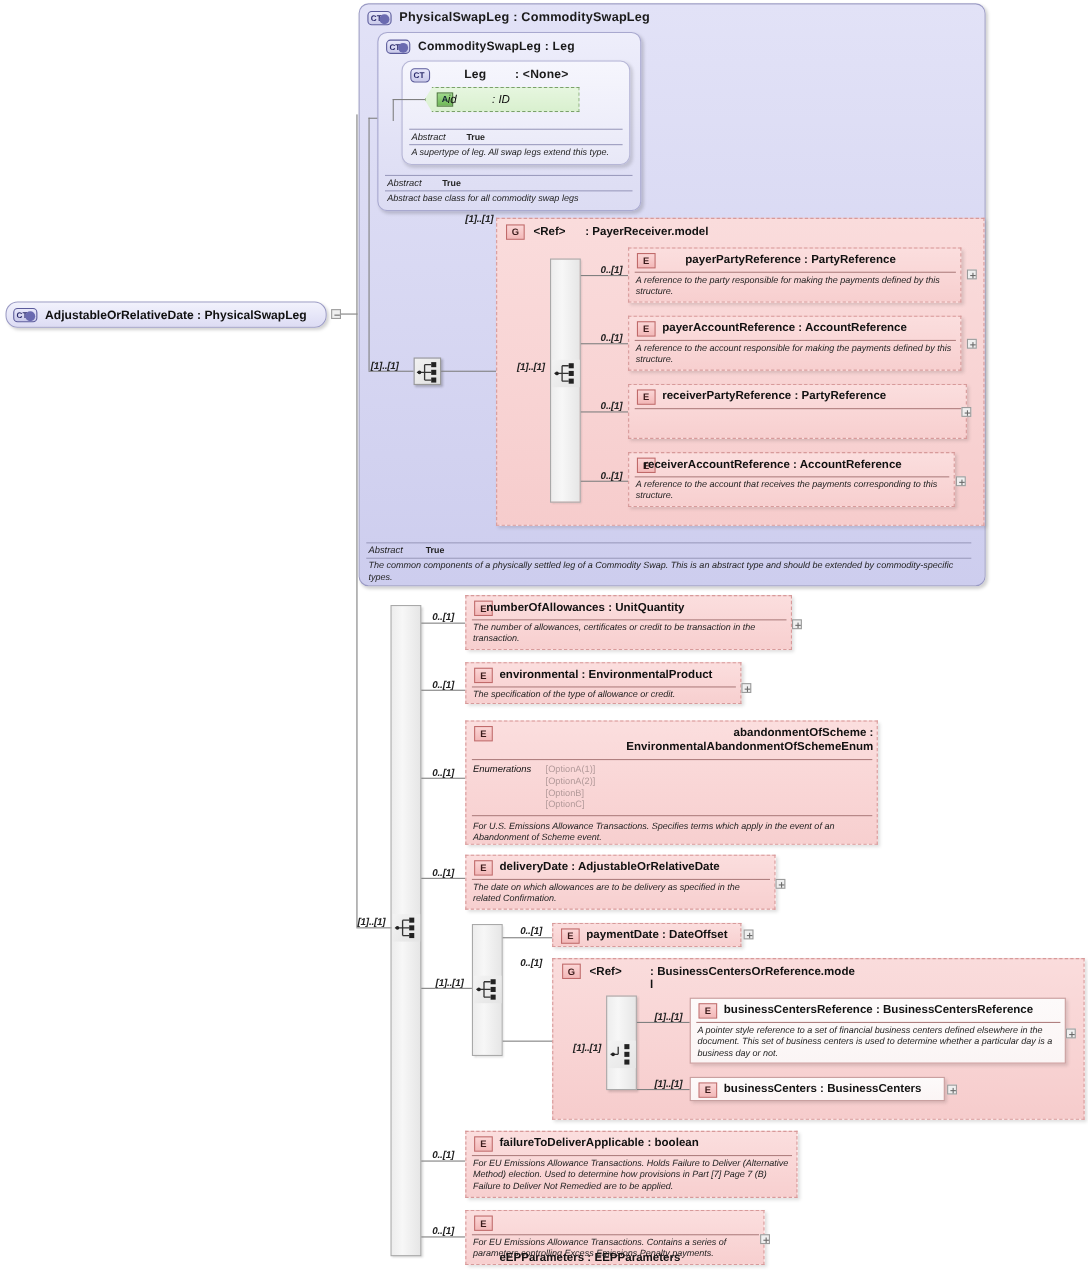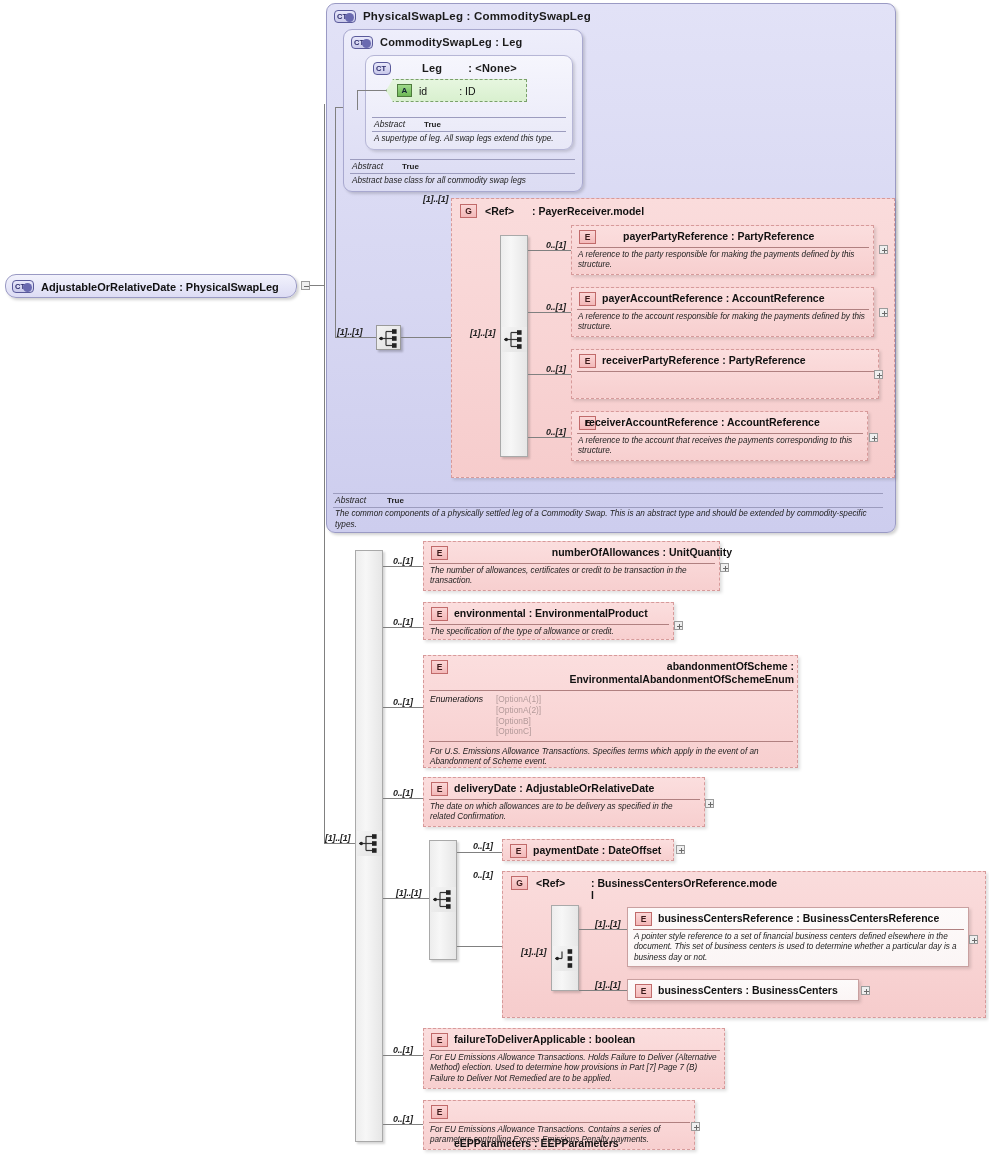--- a/index.html
+++ b/index.html
@@ -244,21 +244,21 @@
     <div class="doc" style="left:8px; top:78px; width:192px;">A supertype of leg. All swap legs extend this type.</div>
   </div>
 
   <div class="ln-v" style="left:357px; top:90px; height:20px;"></div>
   <div class="ln-h" style="left:357px; top:90px; width:30px;"></div>
 
   <div class="attr-box" style="left:386px; top:79px; width:141px; height:23px;">
     <div class="attr-badge" style="left:10px; top:4px;">
       <span>A</span>
     </div>
-    <div class="attr-name" style="left:32px; top:5px; white-space:pre;">id           : ID</div>
+    <div class="attr-name" style="left:20px; top:5px; white-space:pre;font-style:italic;">id           : ID</div>
   </div>
 
   <div class="ln-v" style="left:335px; top:107px; height:230px;"></div>
   <div class="ln-h" style="left:335px; top:107px; width:8px;"></div>
 
   <div class="card" style="left:423px; top:194px;">[1]..[1]</div>
 
   <div class="ln-h" style="left:335px; top:337px; width:41px;"></div>
   <div class="comp" style="left:376px; top:325px;">
     <svg width="25" height="25" viewBox="0 0 25 25">
@@ -379,21 +379,21 @@
   <div class="card" style="left:393px; top:617px;">0..[1]</div>
   <div class="card" style="left:393px; top:697px;">0..[1]</div>
   <div class="card" style="left:393px; top:788px;">0..[1]</div>
   <div class="card" style="left:393px; top:1045px;">0..[1]</div>
   <div class="card" style="left:393px; top:1114px;">0..[1]</div>
 
   <div class="el-box" style="left:423px; top:541px; width:297px; height:50px;">
     <div class="el-badge" style="left:7px; top:4px;">
       <span>E</span>
     </div>
-    <div class="el-title" style="left:46px; top:4px; width:262px;text-align:right;">numberOfAllowances : UnitQuantity</div>
+    <div class="el-title" style="left:18px; top:4px; width:262px;">numberOfAllowances : UnitQuantity</div>
     <div class="el-sep" style="left:5px; top:21px; width:286px;"></div>
     <div class="el-doc" style="left:6px; top:24px; width:283px;">The number of allowances, certificates or credit to be transaction in the transaction.</div>
   </div>
   <div class="pmbox plus" style="left:720px; top:563px;"></div>
 
   <div class="el-box" style="left:423px; top:602px; width:251px; height:38px;">
     <div class="el-badge" style="left:7px; top:4px;">
       <span>E</span>
     </div>
     <div class="el-title" style="left:30px; top:4px; width:218px;">environmental : EnvironmentalProduct</div>

